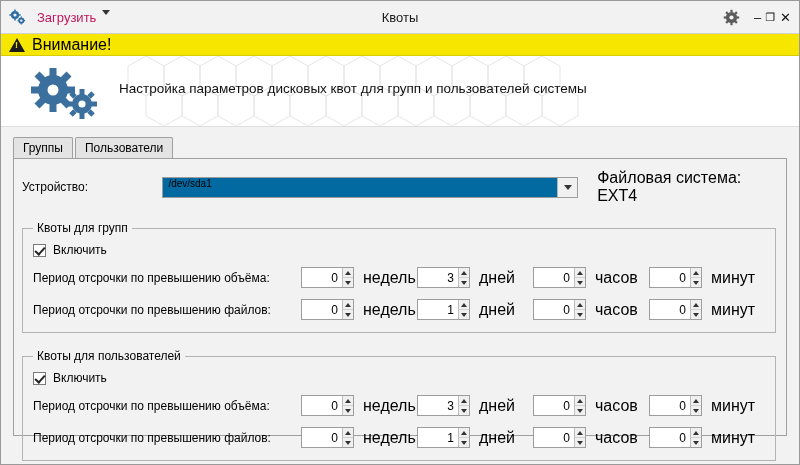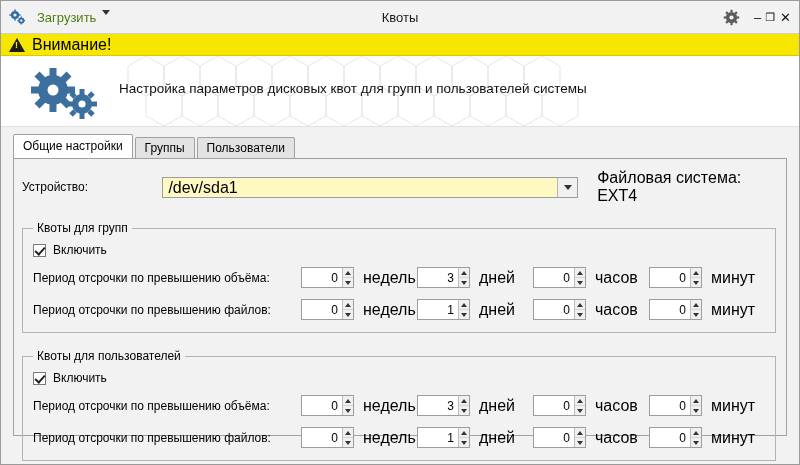--- a/index.html
+++ b/index.html
@@ -50,21 +50,21 @@
   .tb-right {
     margin-left: auto;
     z-index: 2;
   }
   .tb-left { z-index: 2; }
   .menu-btn {
     display: inline-flex;
     align-items: flex-start;
     gap: 6px;
     font-size: 13px;
-    color: #4d7c0f;
+    color: #be185d;
     padding: 2px 3px;
     cursor: default;
   }
   .caret {
     width: 0; height: 0;
     border-left: 4px solid transparent;
     border-right: 4px solid transparent;
     border-top: 5px solid #333;
     display: inline-block;
   }
@@ -191,26 +191,26 @@
     align-items: center;
     margin-bottom: 10px;
   }
   .device-label {
     width: 148px;
     font-size: 12px;
   }
   .combo {
     width: 438px;
     height: 21px;
-    background: #fef9c3;
+    background: #0369a1;
     border: 1px solid #9d9d9d;
     display: flex;
-    align-items: flex-end;
+    align-items: flex-start;
     box-sizing: border-box;
-    font-size: 16px;
+    font-size: 10px;
     padding-left: 5px;
     position: relative;
   }
   .combo-arrow {
     position: absolute;
     right: 0;
     top: 0;
     bottom: 0;
     width: 19px;
     background: #f0f0f0;
@@ -458,21 +458,20 @@
         <line x1="70" y1="29" x2="66" y2="33"></line>
         <line x1="52" y1="47" x2="48" y2="51"></line>
       </g>
       <circle cx="59" cy="40" r="3.6" fill="#ffffff"></circle>
     </svg>
 
     <div class="banner-text">Настройка параметров дисковых квот для групп и пользователей системы</div>
   </div>
 
   <div class="tabstrip">
-    <div class="tab active">Общие настройки</div>
     <div class="tab">Группы</div>
     <div class="tab">Пользователи</div>
   </div>
 
   <div class="panel">
 
     <div class="device-row">
       <div class="device-label">Устройство:</div>
       <div class="combo">
         <span>/dev/sda1</span>

